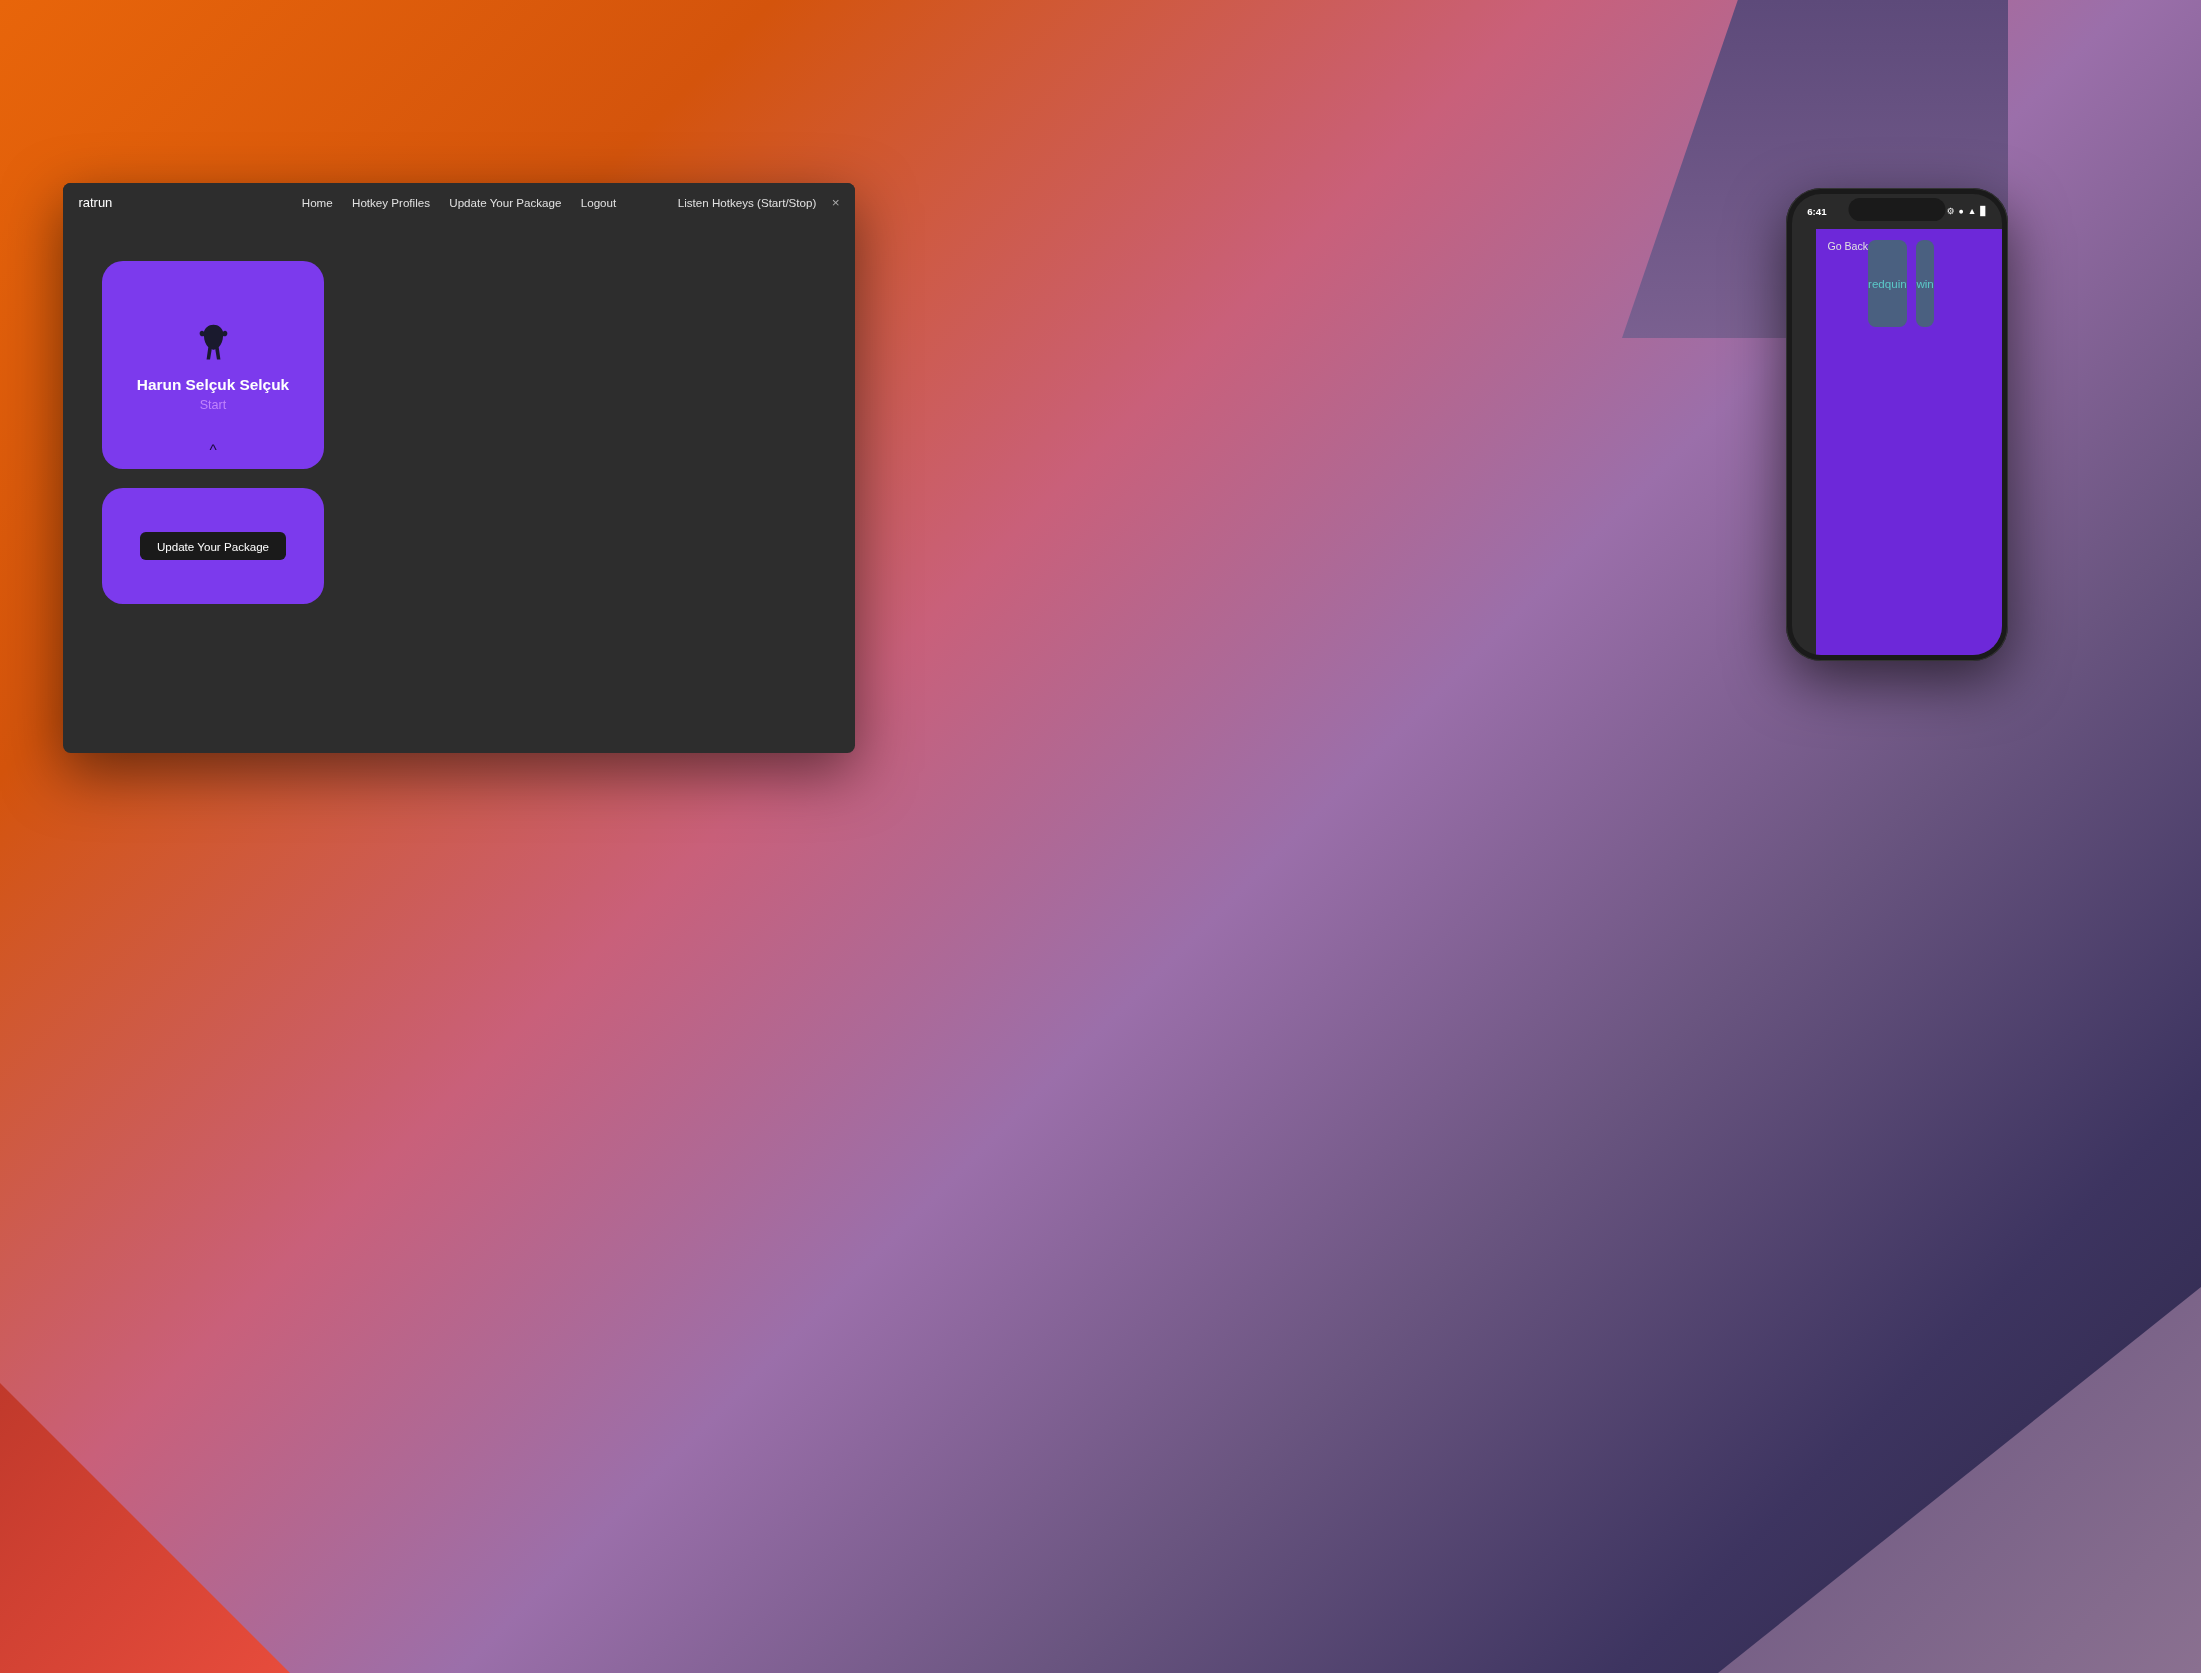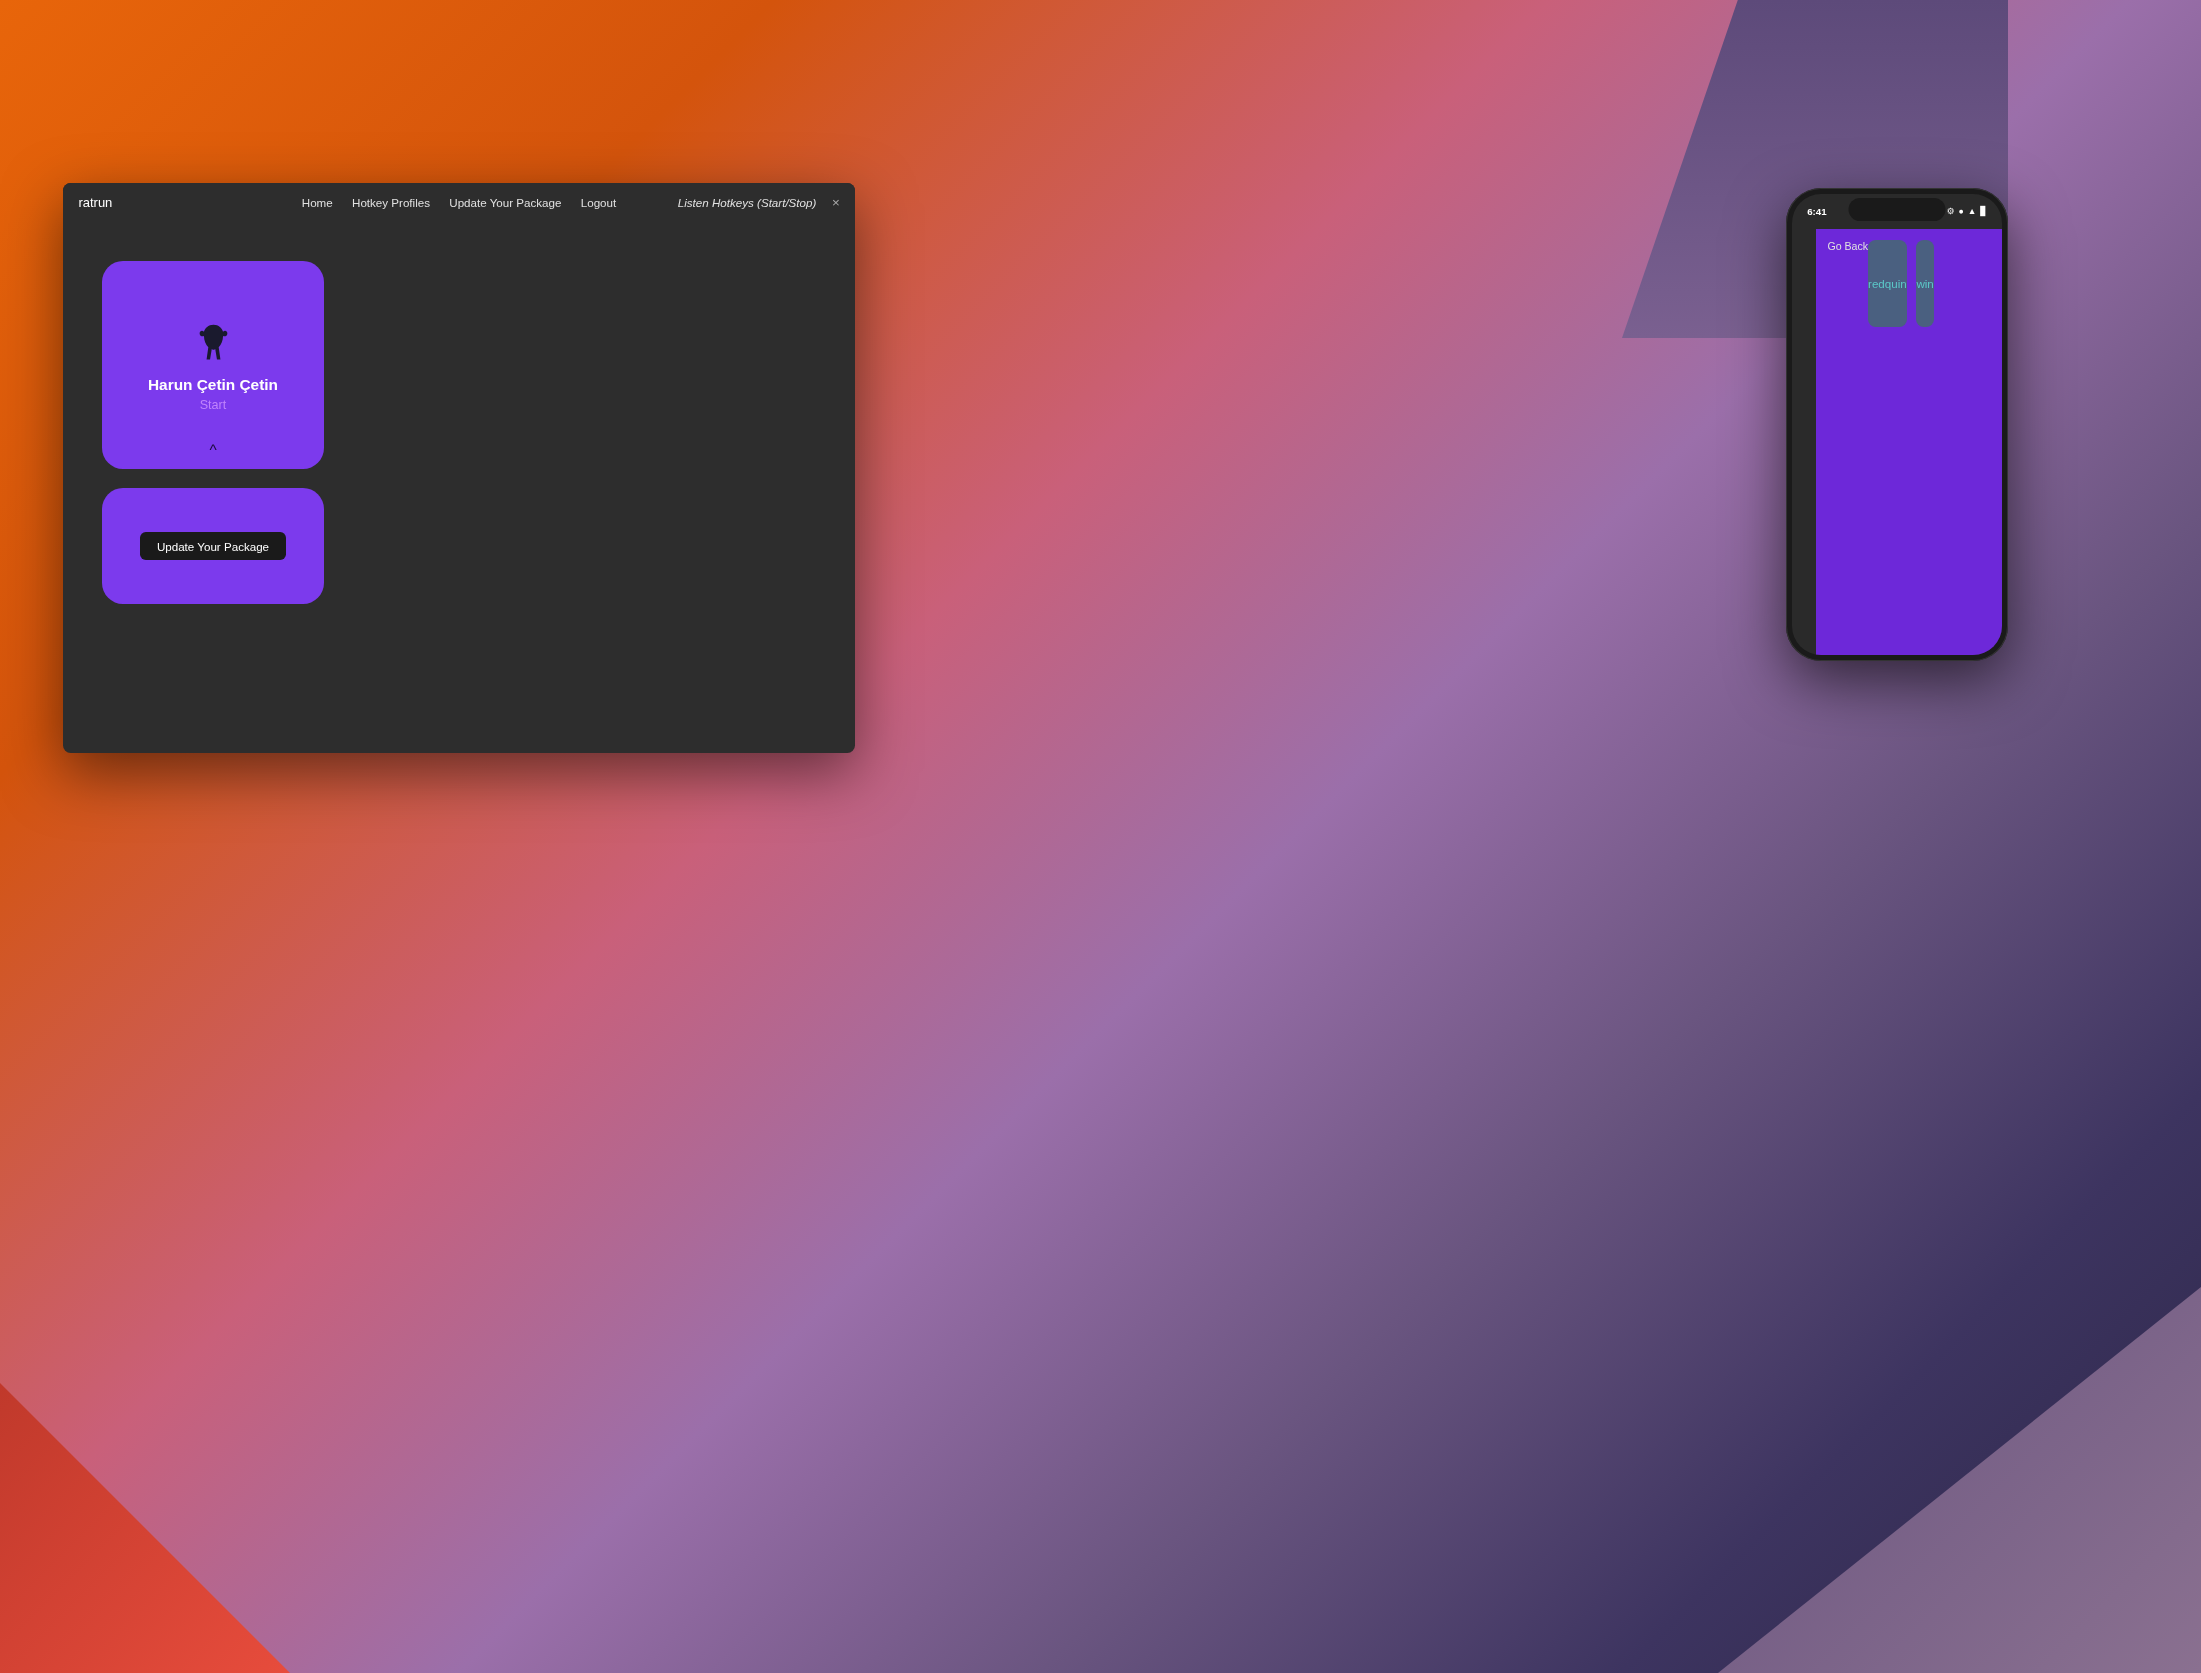--- a/index.html
+++ b/index.html
@@ -101,21 +101,20 @@
       font-size: 11.6px;
       cursor: pointer;
     }
 
     .title-bar-right {
       position: absolute;
       right: 15.4px;
       display: flex;
       align-items: center;
       gap: 15.4px;
-      font-style: italic;
     }
 
     .listen-btn {
       color: #e0e0e0;
       font-size: 11.6px;
     }
 
     .close-btn {
       color: #aaa;
       font-size: 13.5px;
@@ -339,21 +338,21 @@
 
   <div class="window-content">
 
     <div class="profile-card">
       <div class="profile-icon">
 
         <svg class="rat-icon" viewBox="0 0 36 45">
           <path d="M18 2 C12 2 8 6 7 10 C5 8 2 9 2 12 C2 15 5 16 7 15 C7 20 9 25 12 28 L10 42 L14 42 L16 30 C17 31 18 31 18 31 C18 31 19 31 20 30 L22 42 L26 42 L24 28 C27 25 29 20 29 15 C31 16 34 15 34 12 C34 9 31 8 29 10 C28 6 24 2 18 2Z" fill="#1a1a2e"></path>
         </svg>
       </div>
-      <div class="profile-name">Harun Çetin Çetin</div>
+      <div class="profile-name">Harun Selçuk Selçuk</div>
       <div class="profile-plan">Start</div>
       <div class="chevron-up">^</div>
     </div>
 
     <div class="update-card">
       <button class="update-btn">Update Your Package</button>
     </div>
 
   </div>
 </div>

